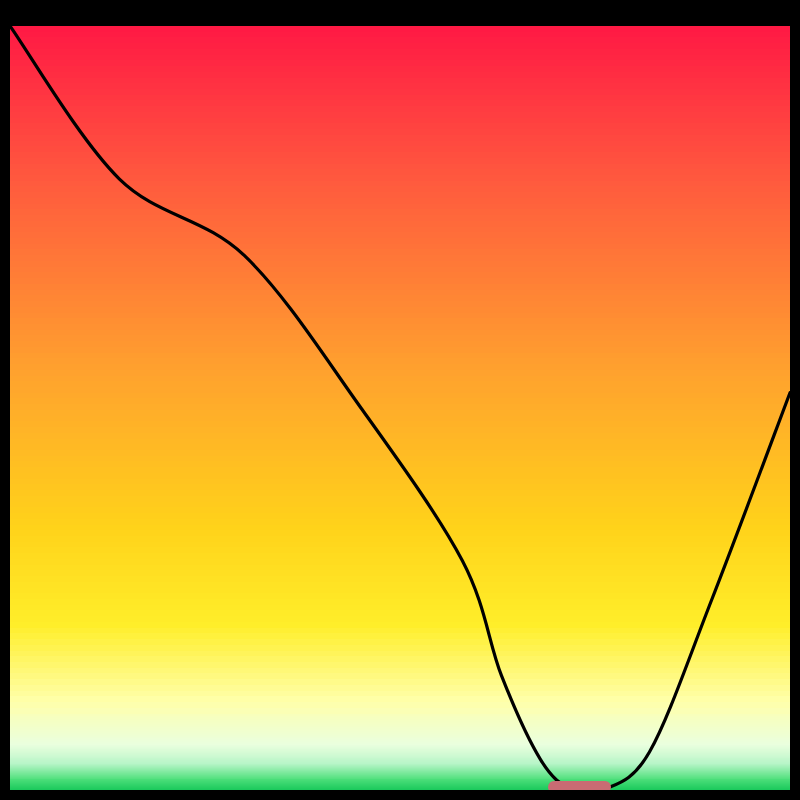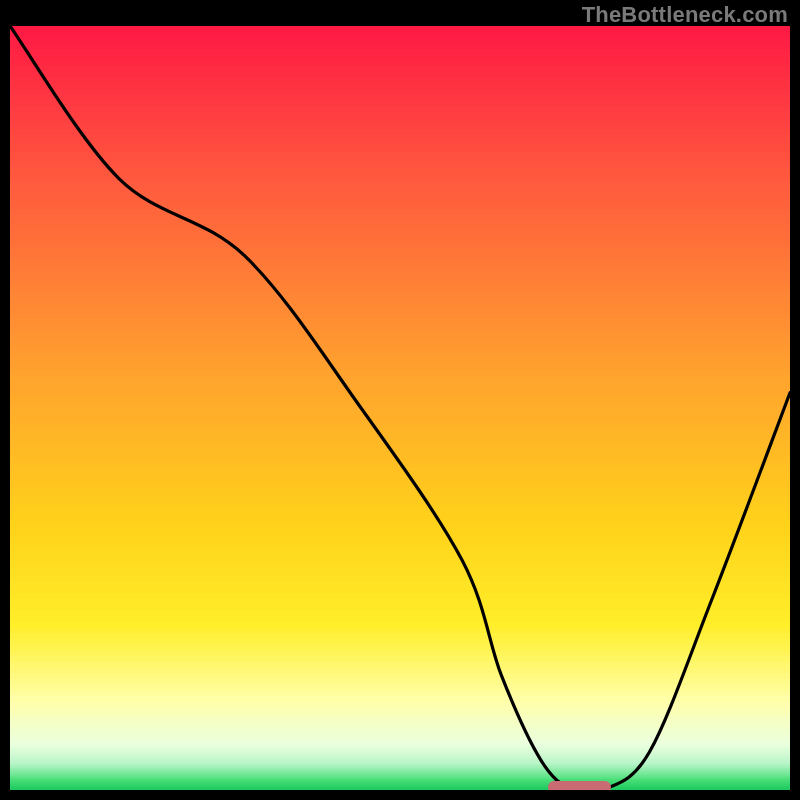--- a/index.html
+++ b/index.html
@@ -44,21 +44,20 @@
     position: absolute;
     height: 12px;
     border-radius: 6px;
     background: #c96b73;
   }
 </style>
 </head>
 <body>
 
 <div class="frame">
-  <div class="watermark">TheBottleneck.com</div>
   <div class="plot">
 
     <div class="grad" style="top: 0px; height: 6.33px; background: rgb(255, 26, 68);"></div>
       <div class="grad" style="top: 5.73px; height: 6.33px; background: rgb(255, 28, 68);"></div>
       <div class="grad" style="top: 11.46px; height: 6.33px; background: rgb(255, 31, 68);"></div>
       <div class="grad" style="top: 17.19px; height: 6.33px; background: rgb(255, 33, 67);"></div>
       <div class="grad" style="top: 22.92px; height: 6.33px; background: rgb(255, 36, 67);"></div>
       <div class="grad" style="top: 28.65px; height: 6.33px; background: rgb(255, 38, 67);"></div>
       <div class="grad" style="top: 34.38px; height: 6.33px; background: rgb(255, 40, 67);"></div>
       <div class="grad" style="top: 40.11px; height: 6.33px; background: rgb(255, 43, 66);"></div>

